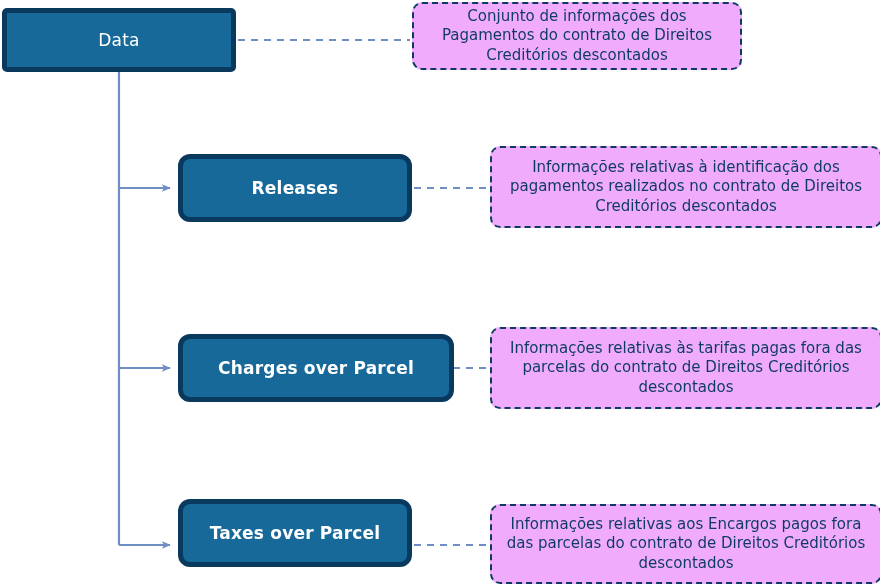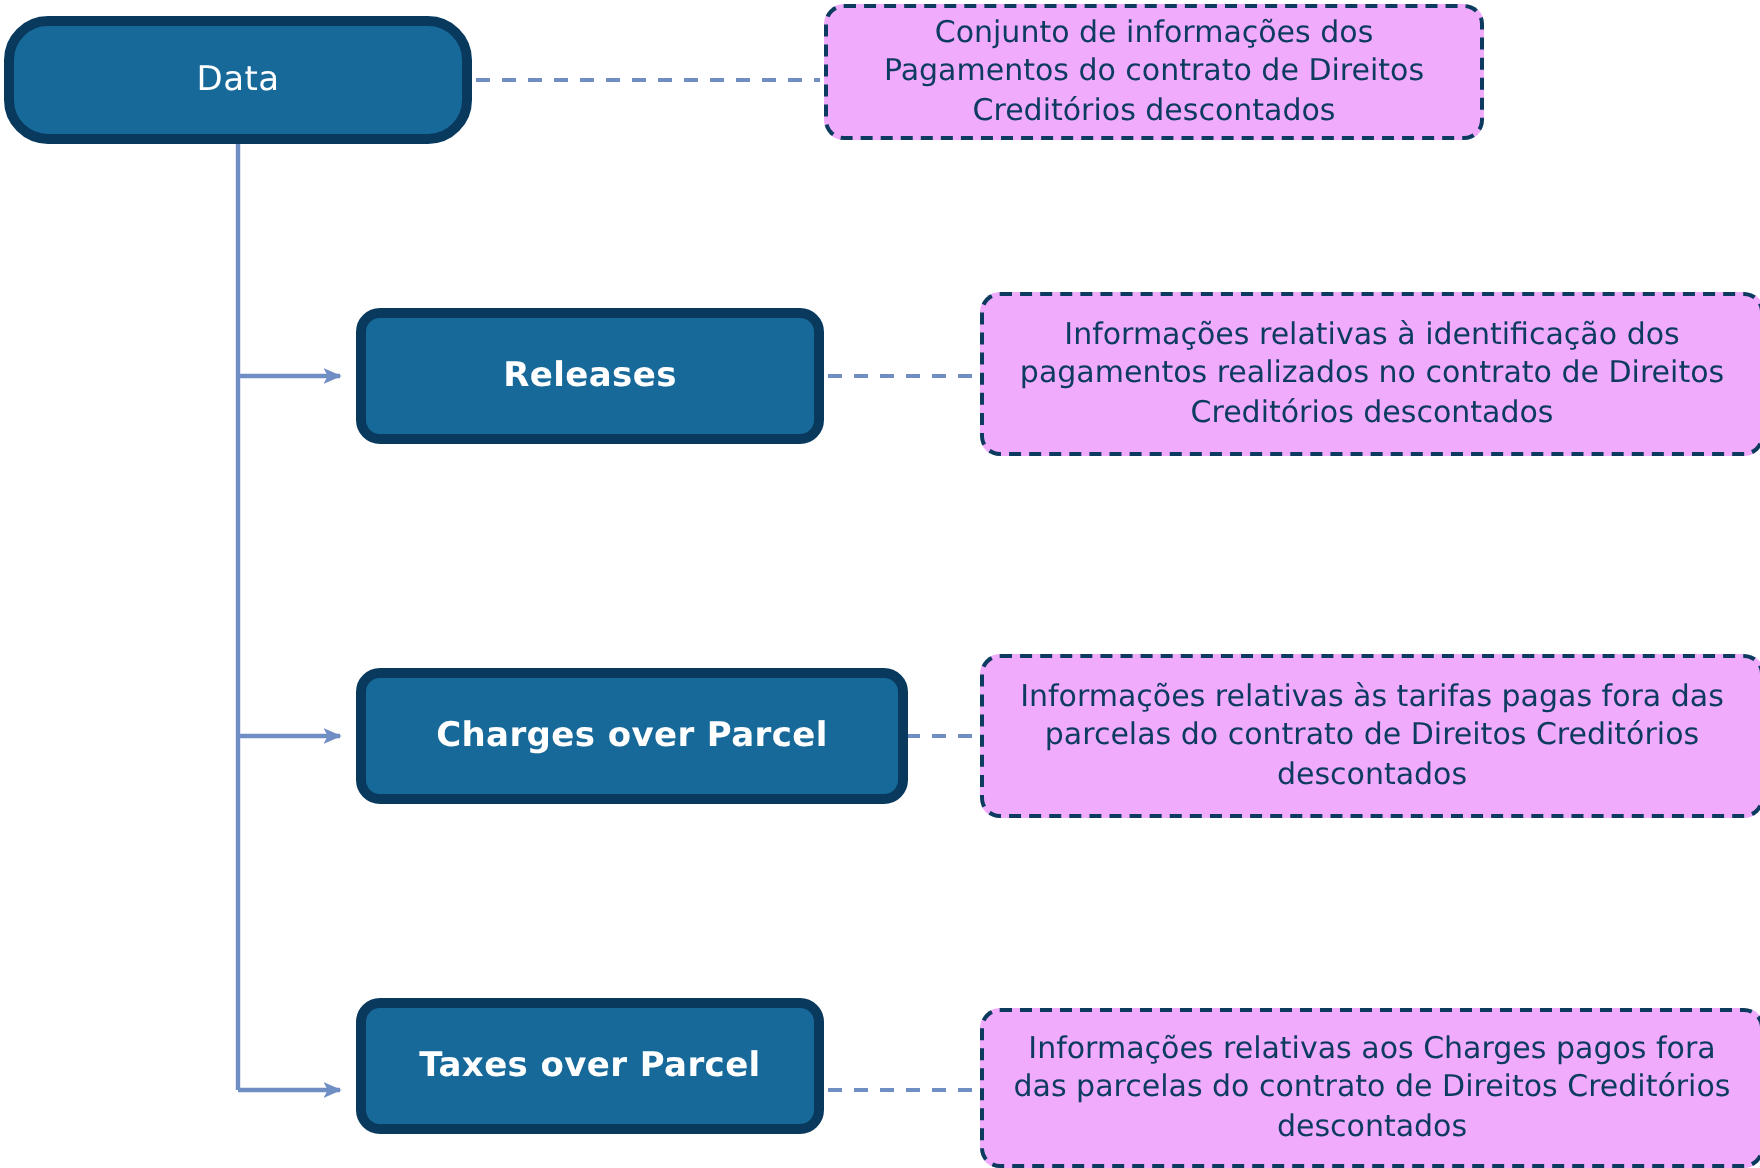--- a/index.html
+++ b/index.html
@@ -49,21 +49,21 @@
     color: #ffffff;
     font-weight: bold;
     letter-spacing: 0.2px;
   }
 
   #node-data {
     left: 2px;
     top: 8px;
     width: 234px;
     height: 64px;
-    border-radius: 22px;
+    border-radius: 5px;
   }
   #node-data .node-label { font-size: 17px; font-weight: normal; }
 
   #node-releases {
     left: 178px;
     top: 154px;
     width: 234px;
     height: 68px;
   }
   #node-charges {
@@ -173,16 +173,16 @@
 
   <div class="note" id="note-releases">
     <span class="note-text">Informações relativas à identificação dos pagamentos realizados no contrato de Direitos Creditórios descontados</span>
   </div>
 
   <div class="note" id="note-charges">
     <span class="note-text">Informações relativas às tarifas pagas fora das parcelas do contrato de Direitos Creditórios descontados</span>
   </div>
 
   <div class="note" id="note-taxes">
-    <span class="note-text">Informações relativas aos Charges pagos fora das parcelas do contrato de Direitos Creditórios descontados</span>
+    <span class="note-text">Informações relativas aos Encargos pagos fora das parcelas do contrato de Direitos Creditórios descontados</span>
   </div>
 
 </div>
 
 </body></html>

